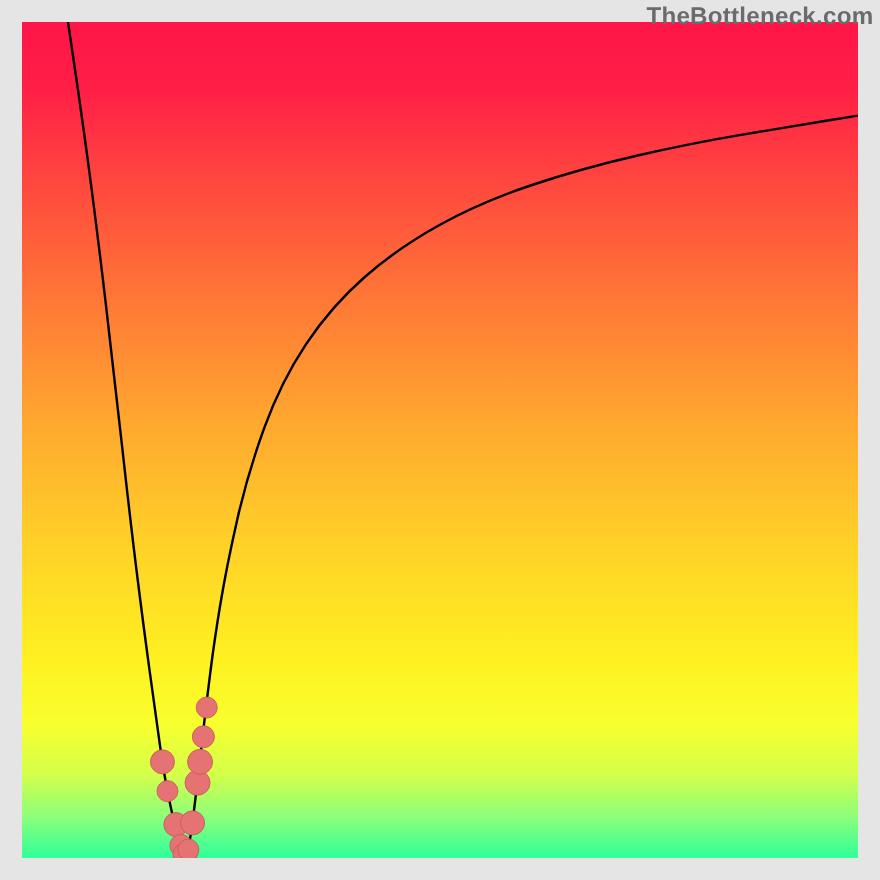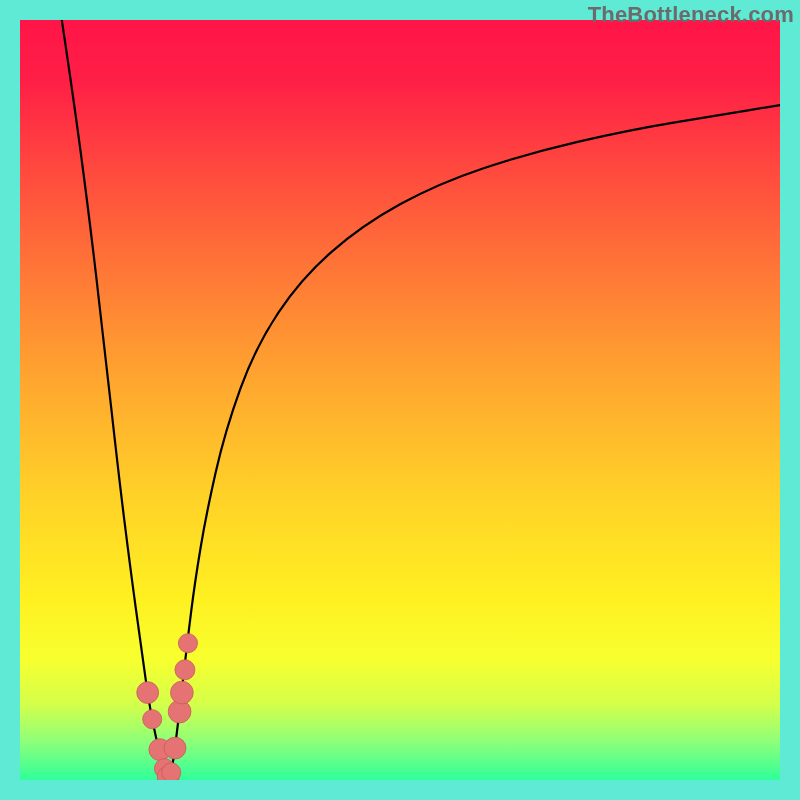--- a/index.html
+++ b/index.html
@@ -1,21 +1,21 @@
 <!DOCTYPE html>
 <html><head>
 <meta charset="utf-8">
 <style>
   * { margin: 0; padding: 0; box-sizing: border-box; }
   html, body { width: 800px; height: 800px; overflow: hidden; background: #000; }
   .frame {
     position: relative;
     width: 800px;
     height: 800px;
-    background: #5eead4;
+    background: #e5e5e5;
   }
   .plot-area {
     position: absolute;
     left: 20px;
     top: 20px;
     width: 760px;
     height: 760px;
     background: linear-gradient(to bottom,
       #ff1548 0%,
       #ff1f46 8%,

